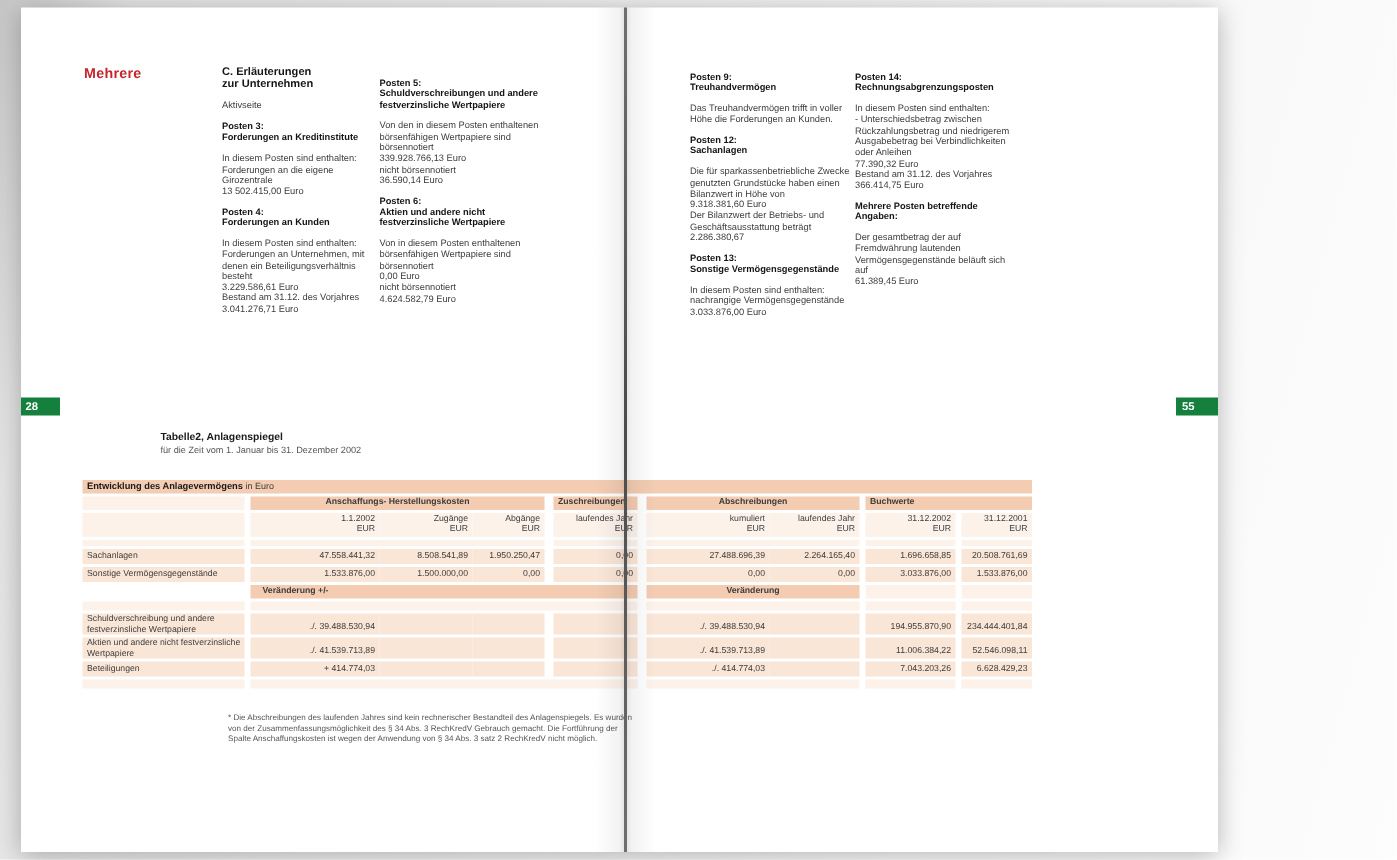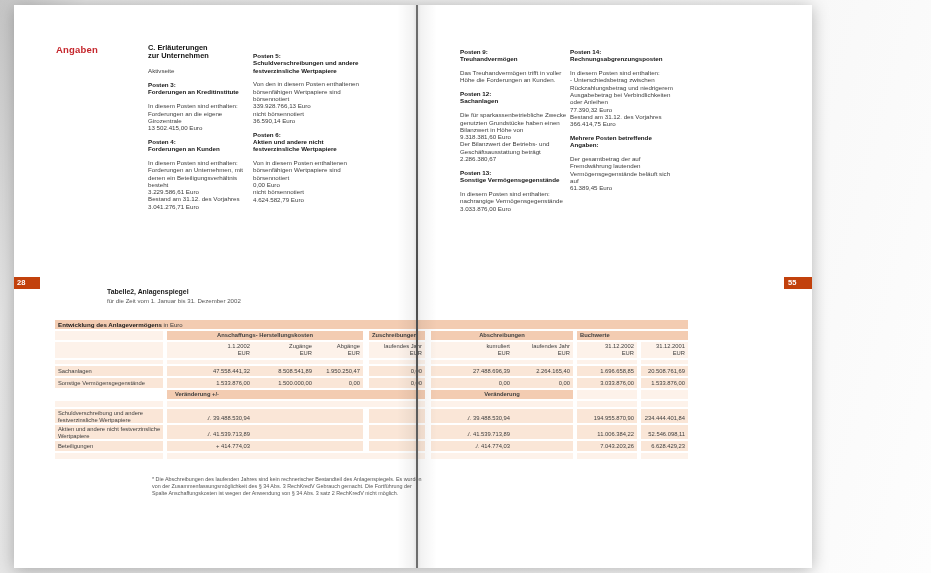--- a/index.html
+++ b/index.html
@@ -27,22 +27,22 @@
   .col{position:absolute;width:112px;}
   .col p{margin:0;font-size:6.2px;line-height:7.3px;color:#3d3d3d;white-space:nowrap;}
   .col p.b{font-weight:bold;color:#151515;}
   .col p.mt{margin-top:6.5px;}
   .col p.lg{font-size:7.4px;line-height:8.4px;}
   .col-1{left:134px;top:39px;}
   .col-2{left:239px;top:47px;}
   .col-3{left:446px;top:43px;}
   .col-4{left:556px;top:43px;}
   .page-tab{
-    position:absolute;top:272px;height:12px;z-index:11;
-    background:#c2410c;color:#ffffff;font-size:7.5px;font-weight:bold;line-height:12px;
+    position:absolute;top:260px;height:12px;z-index:11;
+    background:#15803d;color:#ffffff;font-size:7.5px;font-weight:bold;line-height:12px;
   }
   .tab-left{left:0;width:23px;padding-left:3px;}
   .tab-right{right:0;width:24px;padding-left:4px;}
   .tbl-title{position:absolute;left:93px;top:283px;}
   .tbl-title .t{font-size:6.9px;font-weight:bold;color:#1a1a1a;margin:0;}
   .tbl-title .s{font-size:6.1px;color:#555555;margin:1.5px 0 0 0;}
   .tbl{position:absolute;left:41px;top:313px;width:633px;}
   .trow{
     display:grid;margin-top:2px;
     grid-template-columns:108px 4px 86px 62px 48px 6px 56px 6px 82px 60px 4px 60px 4px 47px;
@@ -66,21 +66,21 @@
   .band-text span{font-size:6.0px;color:#3d3d3d;}
   .gc{text-align:center;}
   .footnote{position:absolute;left:138px;top:471px;width:260px;}
   .footnote p{margin:0;font-size:5.4px;line-height:7px;color:#555555;white-space:nowrap;}
 </style>
 </head>
 <body>
 
 <div class="spread">
 
-  <div class="section-label">Angaben</div>
+  <div class="section-label">Mehrere</div>
 
   <div class="col col-1">
     <p class="b lg">C. Erläuterungen</p>
     <p class="b lg">zur Unternehmen</p>
     <p class="mt">Aktivseite</p>
     <p class="b mt">Posten 3:</p>
     <p class="b">Forderungen an Kreditinstitute</p>
     <p class="mt">In diesem Posten sind enthalten:</p>
     <p>Forderungen an die eigene</p>
     <p>Girozentrale</p>

